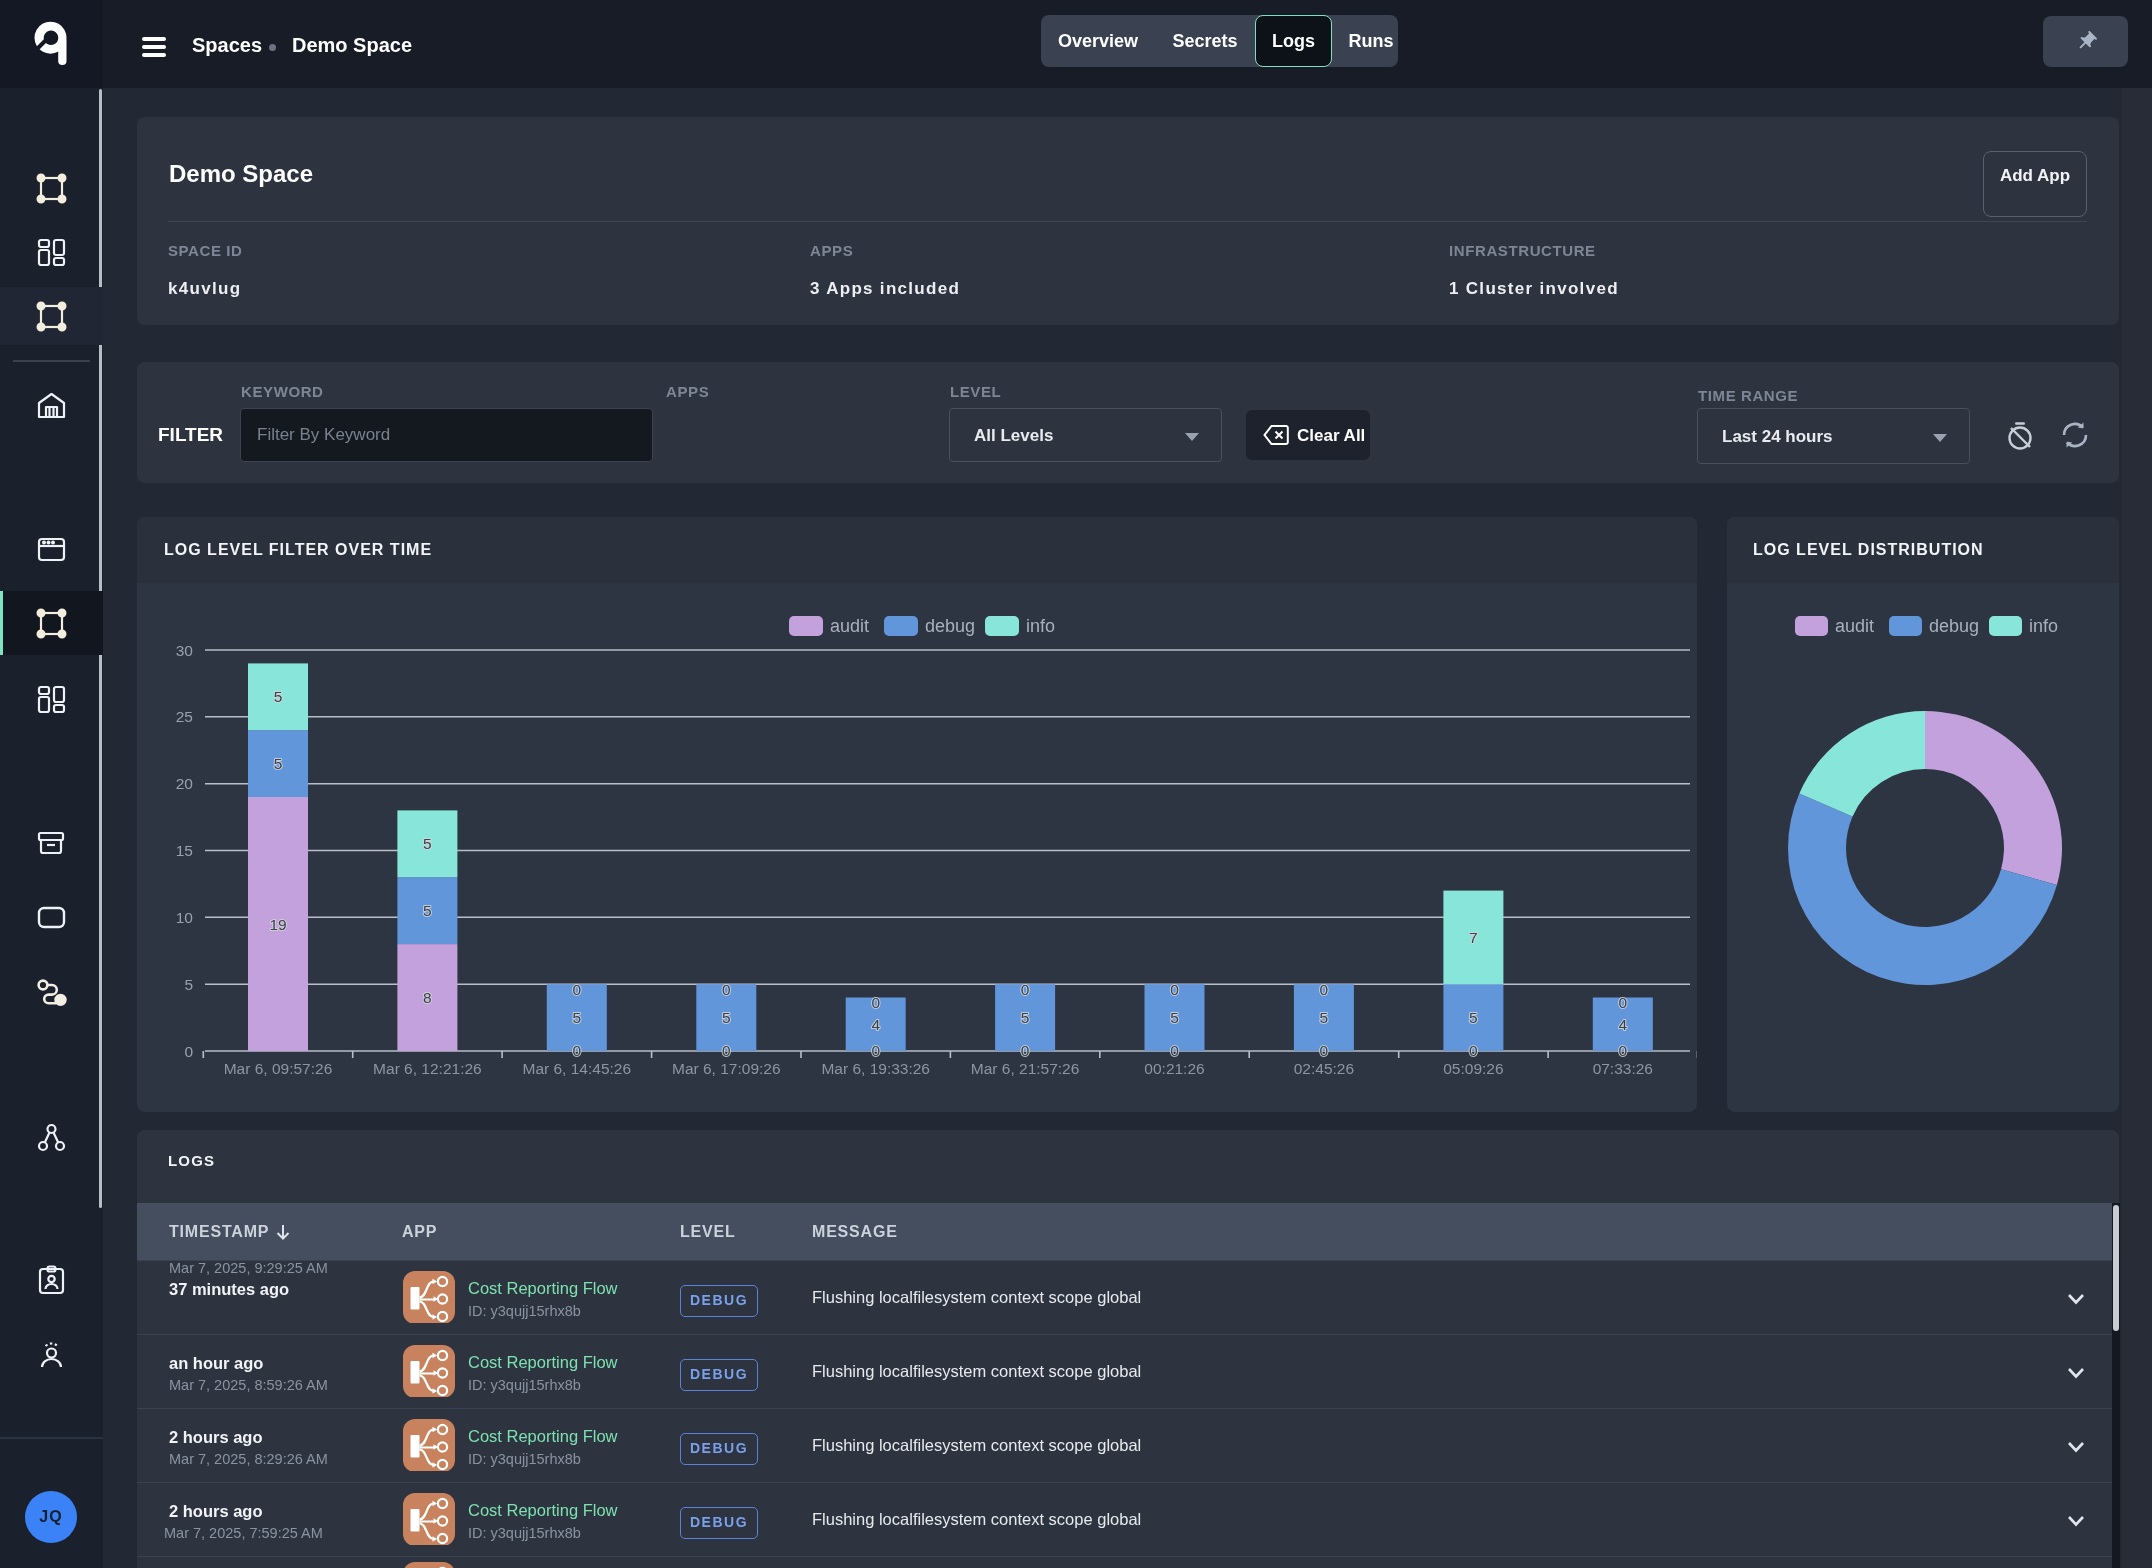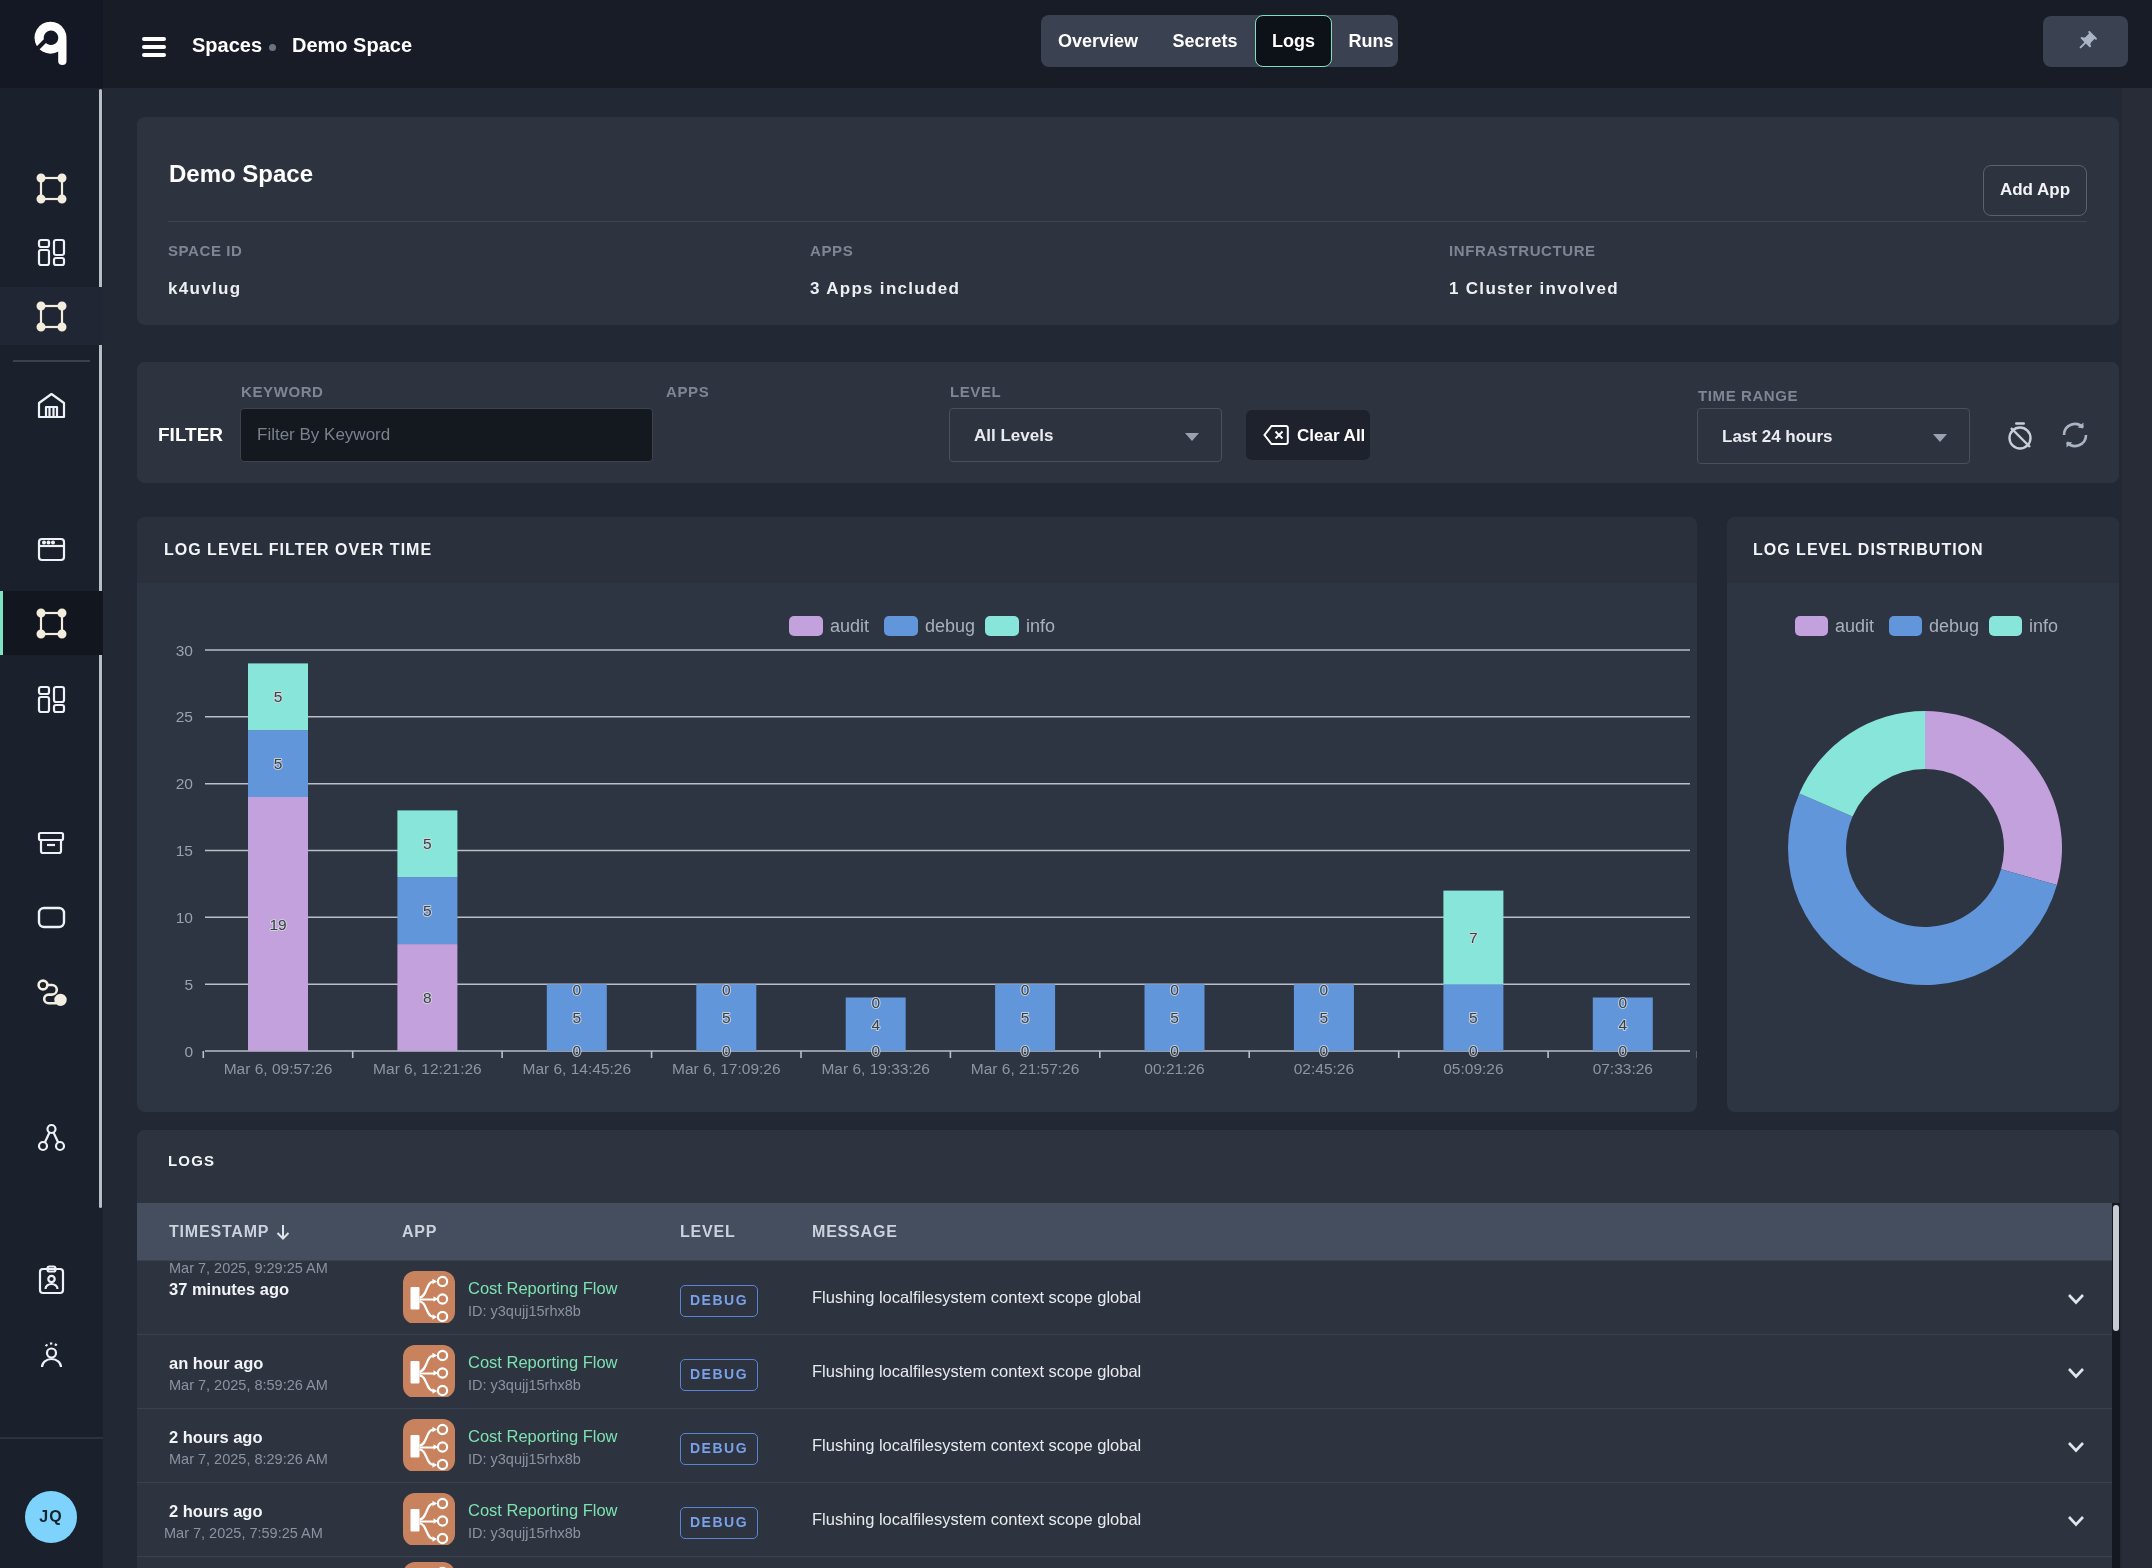--- a/index.html
+++ b/index.html
@@ -163,25 +163,25 @@
   </svg>
 
   <svg class="abs" style="left:36px;top:1340px;" width="31" height="31" viewBox="0 0 31 31">
     <g stroke="#eef1f5" stroke-width="2.2" fill="none">
       <circle cx="15.5" cy="13" r="4.5"></circle>
       <path d="M6 27 a9.5 8 0 0 1 19 0"></path>
       <path d="M9.5 6 q6 -5 12 0" stroke-dasharray="2.4 2.6"></path>
     </g>
   </svg>
 
-  <div class="abs" style="left:25px;top:1491px;width:52px;height:52px;border-radius:50%;background:#7dd3fc;text-align:center;line-height:52px;color:#16222c;font-size:16px;font-weight:bold;letter-spacing:1px;">JQ</div>
+  <div class="abs" style="left:25px;top:1491px;width:52px;height:52px;border-radius:50%;background:#3b82f6;text-align:center;line-height:52px;color:#16222c;font-size:16px;font-weight:bold;letter-spacing:1px;">JQ</div>
 
   <div class="card" style="left:137px;top:117px;width:1982px;height:208px;"></div>
   <div class="abs" style="left:169px;top:160px;color:#fff;font-size:24px;font-weight:bold;">Demo Space</div>
-  <div class="abs" style="left:1983px;top:165px;width:104px;height:51px;border:1px solid #59616f;border-radius:8px;line-height:47px;text-align:center;color:#f2f3f6;font-size:17px;font-weight:bold;">Add App</div>
+  <div class="abs" style="left:1983px;top:151px;width:104px;height:66px;border:1px solid #59616f;border-radius:8px;line-height:47px;text-align:center;color:#f2f3f6;font-size:17px;font-weight:bold;">Add App</div>
   <div class="abs" style="left:168px;top:221px;width:1919px;height:1px;background:#3e4654;"></div>
   <div class="abs lbl" style="left:168px;top:242px;">SPACE ID</div>
   <div class="abs val" style="left:168px;top:279px;">k4uvlug</div>
   <div class="abs lbl" style="left:810px;top:242px;">APPS</div>
   <div class="abs val" style="left:810px;top:279px;">3 Apps included</div>
   <div class="abs lbl" style="left:1449px;top:242px;">INFRASTRUCTURE</div>
   <div class="abs val" style="left:1449px;top:279px;">1 Cluster involved</div>
 
   <div class="card" style="left:137px;top:362px;width:1982px;height:121px;"></div>
   <div class="abs" style="left:158px;top:424px;color:#fff;font-size:19px;font-weight:bold;">FILTER</div>

